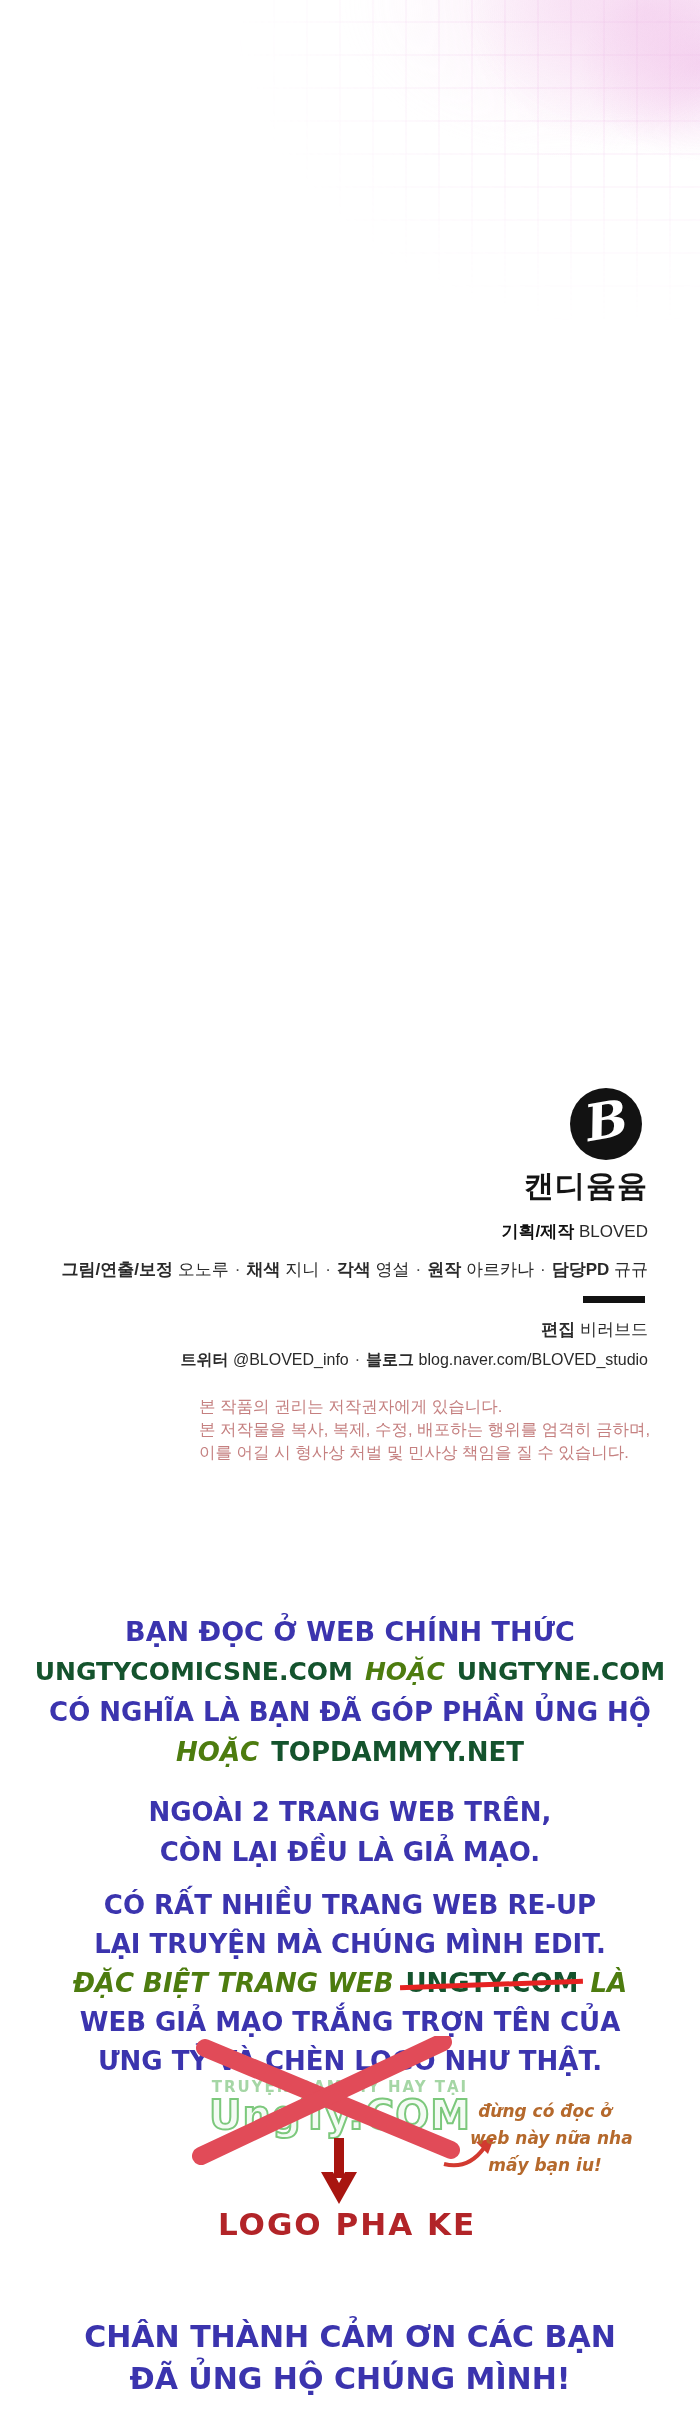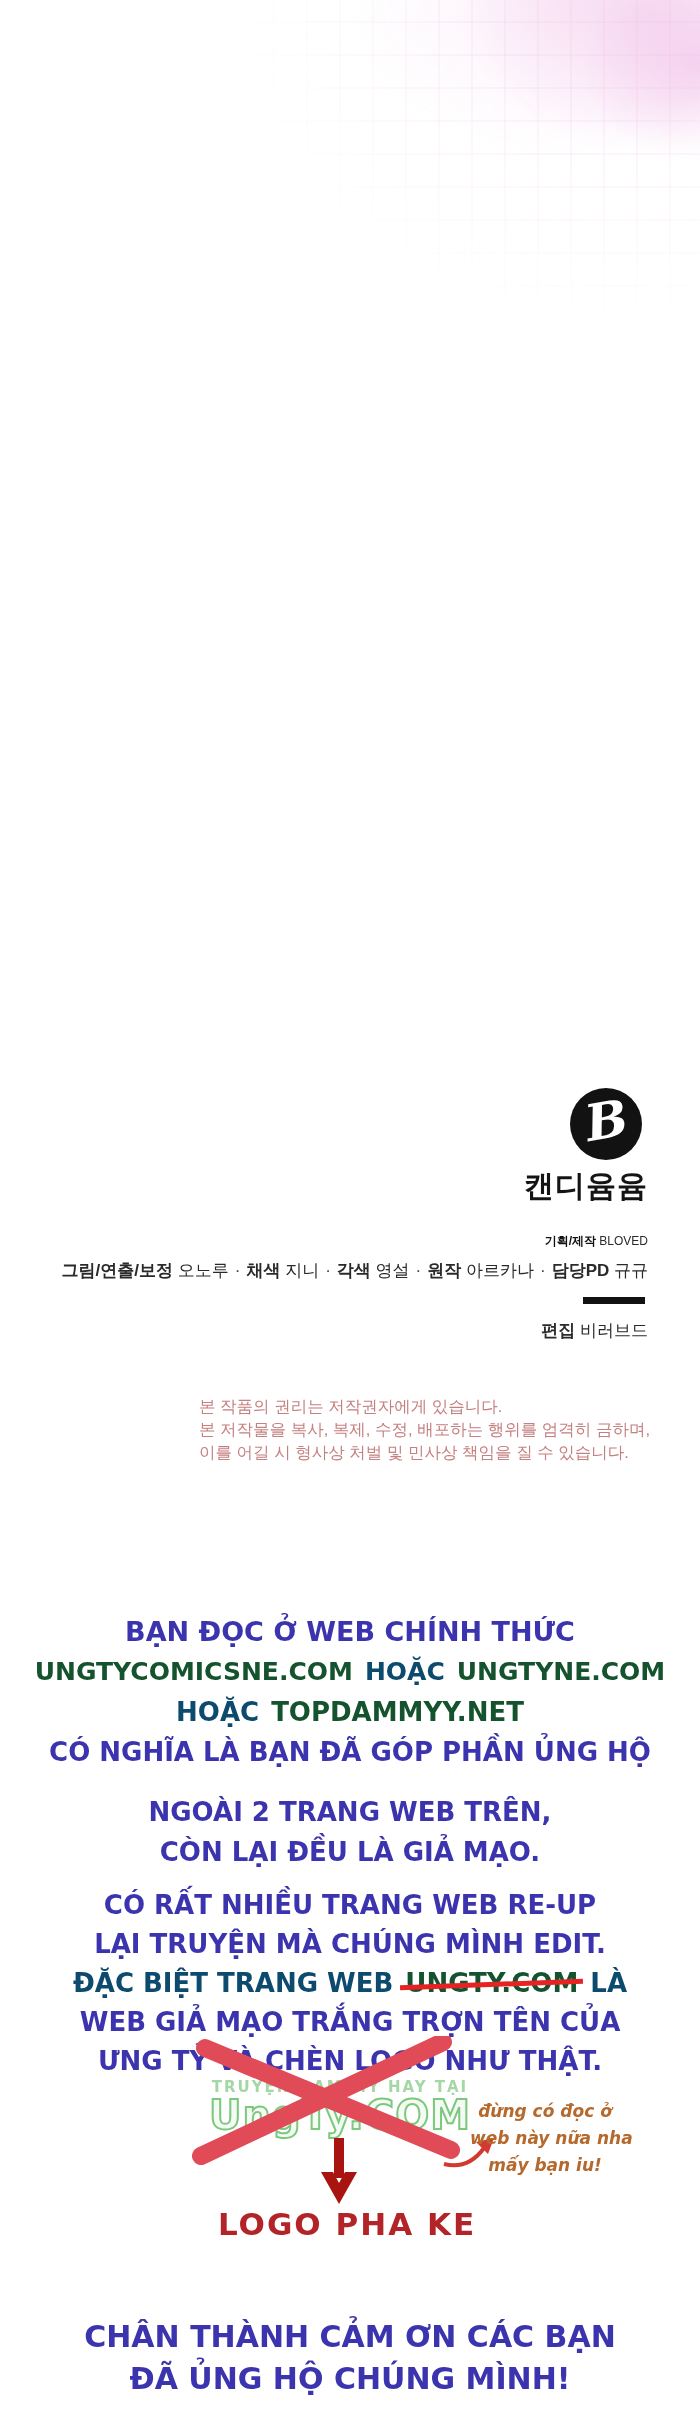--- a/index.html
+++ b/index.html
@@ -24,44 +24,44 @@
   .kr-block{position:absolute;top:1088px;right:52px;text-align:right;color:#161616;}
   .logo-circle{
     width:72px;height:72px;border-radius:50%;background:#121212;
     margin:0 6px 0 auto;display:flex;align-items:center;justify-content:center;
   }
   .logo-letter{
     font-family:"DejaVu Serif", serif;font-style:italic;font-weight:bold;
     color:#ffffff;font-size:50px;line-height:1;transform:rotate(-10deg) translate(1px,-3px);
   }
   .kr-title{margin-top:6px;font-size:30px;font-weight:bold;letter-spacing:1px;color:#141414;}
-  .kr-line{margin-top:26px;font-size:12px;white-space:nowrap;color:#2a2a2a;}
+  .kr-line{margin-top:13px;font-size:17px;white-space:nowrap;color:#2a2a2a;}
   .kr-line b{color:#111;}
-  .kr-credits{margin-top:9px;font-size:17px;white-space:nowrap;color:#2a2a2a;}
+  .kr-credits{margin-top:15px;font-size:17px;white-space:nowrap;color:#2a2a2a;}
   .kr-sep{display:inline-block;margin:0 6px;color:#444;}
   .divider-bar{margin:15px 3px 0 auto;width:62px;height:7px;background:#121212;}
   .kr-edit{margin-top:15px;font-size:17px;color:#2a2a2a;}
   .kr-sns{margin-top:9px;font-size:16px;white-space:nowrap;color:#2a2a2a;}
   .copyright{
     position:absolute;top:1395px;right:50px;
     font-size:16.5px;line-height:23px;color:#c58080;
   }
 
   
   .vn{position:absolute;left:0;width:100%;text-align:center;
       font-family:"DejaVu Sans", sans-serif;font-weight:bold;color:#3b34ae;}
   .vn .ln{font-size:26px;line-height:40px;white-space:nowrap;}
   .vn .ln-big{font-size:27px;}
   .vn .ln-sm{font-size:25px;}
   .vn-a{top:1612px;}
   .vn-b{top:1792px;}
   .vn-c{top:1886px;}
   .vn-c .ln{line-height:39px;}
   .red-t{color:#14532d;}
-  .blue-t{color:#0c4a6e;}
+  .blue-t{color:#4d7c0f;font-style:italic;}
   .wgap{display:inline-block;width:12px;}
   .strike{position:relative;display:inline-block;}
   .strike::after{
     content:"";position:absolute;left:-3%;right:-3%;top:46%;height:5px;
     background:#e62222;transform:rotate(-2deg);
   }
 
   
   .fl-tagline{
     position:absolute;top:2078px;left:0;width:680px;text-align:center;
@@ -102,33 +102,34 @@
 
   <div class="kr-block">
     <div class="logo-circle">
       <span class="logo-letter">B</span>
     </div>
     <div class="kr-title">캔디윰윰</div>
     <div class="kr-line"><b>기획/제작</b> <span>BLOVED</span></div>
     <div class="kr-credits"><b>그림/연출/보정</b> <span>오노루</span><span class="kr-sep">·</span><b>채색</b> <span>지니</span><span class="kr-sep">·</span><b>각색</b> <span>영설</span><span class="kr-sep">·</span><b>원작</b> <span>아르카나</span><span class="kr-sep">·</span><b>담당PD</b> <span>규규</span></div>
     <div class="divider-bar"></div>
     <div class="kr-edit"><b>편집</b> <span>비러브드</span></div>
+    <div class="kr-sns"><b>트위터</b> <span>@BLOVED_info</span><span class="kr-sep">·</span><b>블로그</b> <span>blog.naver.com/BLOVED_studio</span></div>
   </div>
 
   <div class="copyright">
     <div>본 작품의 권리는 저작권자에게 있습니다.</div>
     <div>본 저작물을 복사, 복제, 수정, 배포하는 행위를 엄격히 금하며,</div>
     <div>이를 어길 시 형사상 처벌 및 민사상 책임을 질 수 있습니다.</div>
   </div>
 
   <div class="vn vn-a">
     <div class="ln ln-big">BẠN ĐỌC Ở WEB CHÍNH THỨC</div>
     <div class="ln ln-sm"><span class="red-t">UNGTYCOMICSNE.COM</span><span class="wgap"></span><span class="blue-t">HOẶC</span><span class="wgap"></span><span class="red-t">UNGTYNE.COM</span></div>
+    <div class="ln">CÓ NGHĨA LÀ BẠN ĐÃ GÓP PHẦN ỦNG HỘ</div>
     <div class="ln"><span class="blue-t">HOẶC</span><span class="wgap"></span><span class="red-t">TOPDAMMYY.NET</span></div>
-    <div class="ln">CÓ NGHĨA LÀ BẠN ĐÃ GÓP PHẦN ỦNG HỘ</div>
   </div>
 
   <div class="vn vn-b">
     <div class="ln">NGOÀI 2 TRANG WEB TRÊN,</div>
     <div class="ln">CÒN LẠI ĐỀU LÀ GIẢ MẠO.</div>
   </div>
 
   <div class="vn vn-c">
     <div class="ln">CÓ RẤT NHIỀU TRANG WEB RE-UP</div>
     <div class="ln">LẠI TRUYỆN MÀ CHÚNG MÌNH EDIT.</div>

